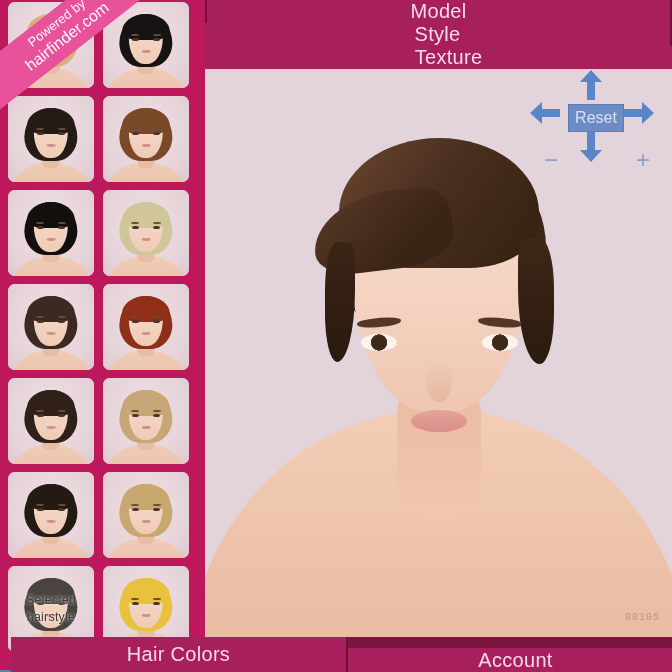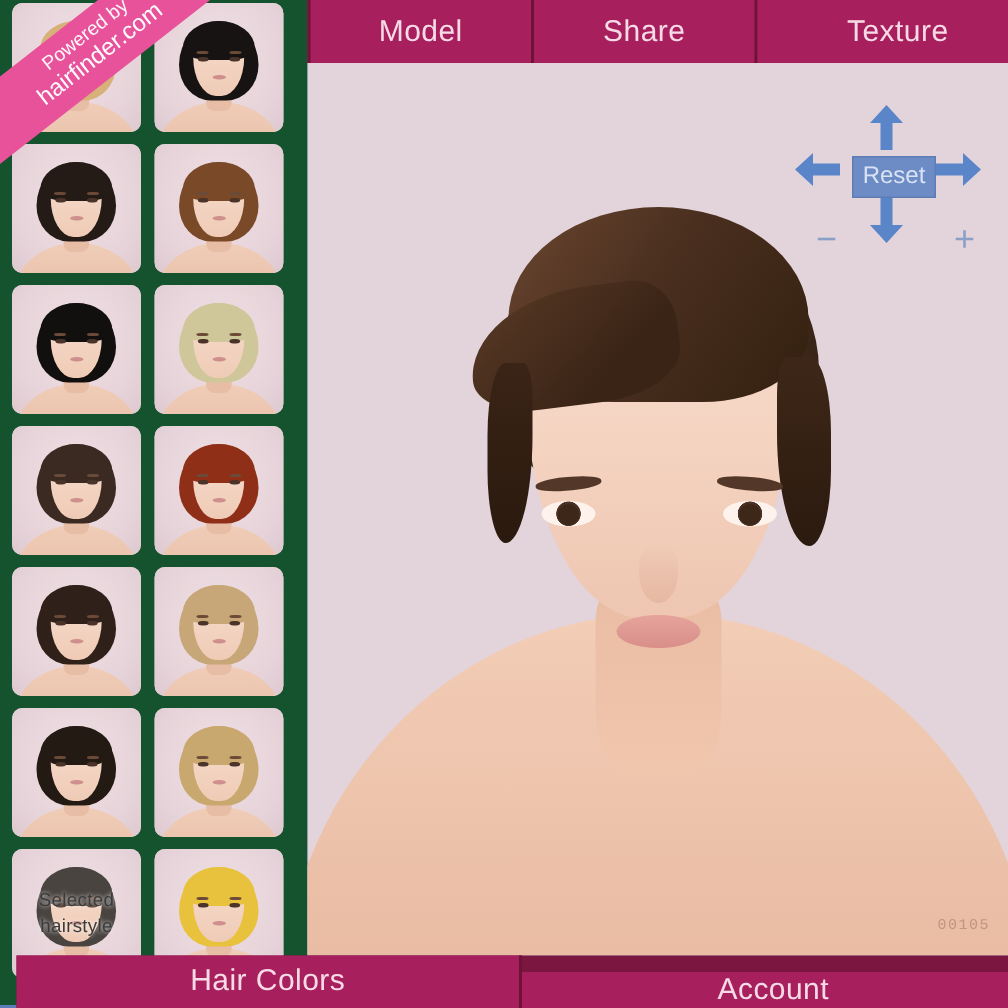--- a/index.html
+++ b/index.html
@@ -14,21 +14,21 @@
     position:relative;
     width:672px; height:672px;
     overflow:hidden;
   }
 
   
   #sidebar {
     position:absolute;
     left:0; top:0;
     width:205px; height:670px;
-    background:#14532d;
+    background:#be185d;
     overflow:hidden;
   }
   #thumb-grid {
     position:absolute;
     left:8px; top:2px;
     width:190px;
     display:grid;
     grid-template-columns:86px 86px;
     column-gap:9px;
     row-gap:8px;
@@ -162,20 +162,21 @@
     font-family:"Liberation Mono", monospace;
   }
 
   
   #top-tabs {
     position:absolute;
     left:205px; top:0;
     width:467px; height:42px;
     display:flex;
     background:#7a1640;
+    flex-direction:column;
   }
   #top-tabs .tab {
     flex:1 1 0;
     display:flex; align-items:center; justify-content:center;
     background:#a81f5d;
     color:#f6dbe7;
     font-size:20px;
     letter-spacing:.3px;
     border-right:2px solid #6d1338;
     cursor:pointer;
@@ -493,21 +494,21 @@
       <div class="m-pupil l"></div>
       <div class="m-pupil r"></div>
       <div class="m-nose"></div>
       <div class="m-lips"></div>
     </div>
     <div class="watermark-code">00105</div>
   </div>
 
   <div id="top-tabs">
       <div class="tab">Model</div>
-      <div class="tab">Share</div>
+      <div class="tab">Style</div>
       <div class="tab">Texture</div>
     </div>
 
   <div id="controls">
     <div class="arrow" id="arrow-up">
       <svg width="22" height="30" viewBox="0 0 22 30">
         <polygon points="11,0 22,12 15,12 15,30 7,30 7,12 0,12" fill="#5b85c9"></polygon>
       </svg>
     </div>
     <div class="arrow" id="arrow-down">

